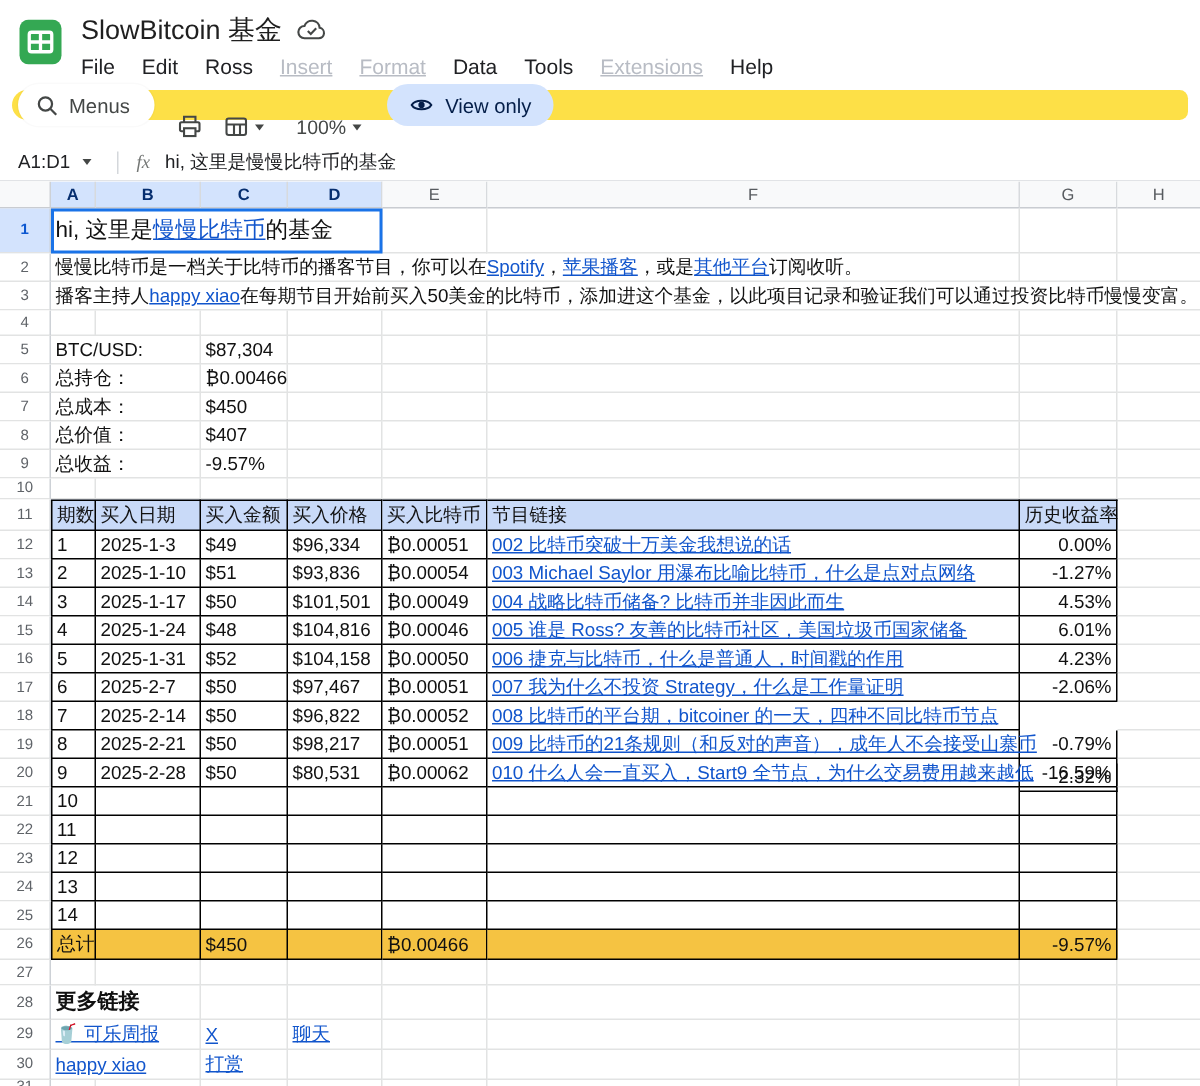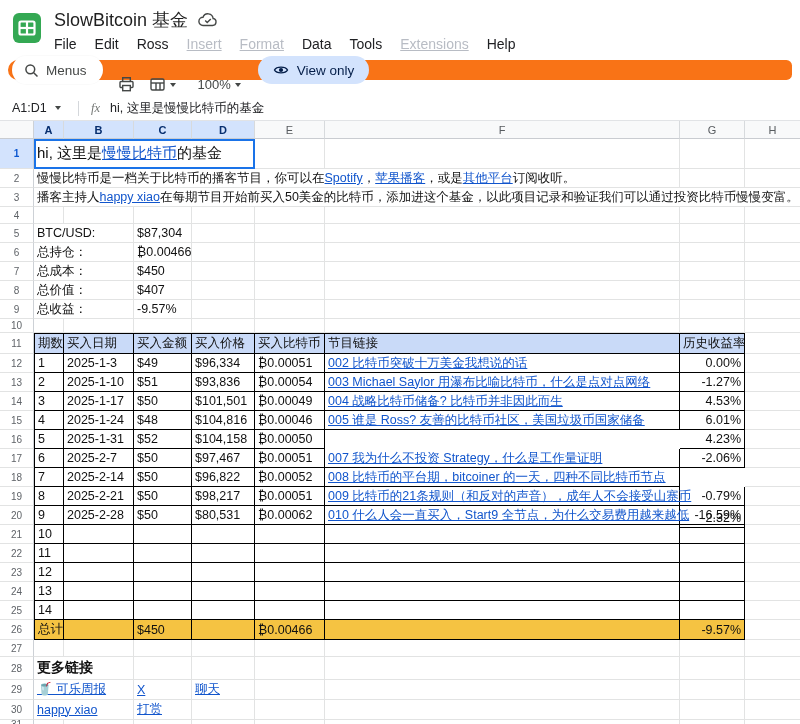--- a/index.html
+++ b/index.html
@@ -11,21 +11,21 @@
   .logo-wrap { width:32px; height:40px; display:flex; align-items:center; }
   .title-col { margin-left:10px; }
   .title-row { display:flex; align-items:center; gap:10px; height:24px; }
   .doc-title { font-size:18px; color:#1f1f1f; }
   .menubar { display:flex; align-items:center; height:24px; margin-left:-9px; }
   .menu-item { font-size:14px; color:#202124; padding:2px 9px; border-radius:6px; cursor:pointer; }
   .menu-item.dis { color:#b8bcc4;text-decoration:underline; }
 
   
   .toolbar { height:40px; padding:4px 8px 4px 8px; background:#fff; }
-  .toolbar-bar { height:20px; background:#f97316; border-radius:18px 10px 10px 18px;
+  .toolbar-bar { height:20px; background:#fde047; border-radius:18px 10px 10px 18px;
     display:flex; align-items:center; padding:0 4px 0 2px; }
   .menus-pill { height:28px; background:#fff; border-radius:14px; display:flex; align-items:center;
     gap:7px; padding:0 16px 0 12px; margin-left:2px; cursor:pointer; box-shadow:0 0 0 1px rgba(0,0,0,0.02); }
   .menus-pill span { font-size:13.5px; color:#444746; }
   .tb-btn { height:28px; display:flex; align-items:center; padding:0 7px; border-radius:6px; cursor:pointer;margin-top:29px; }
   .tb-btn .caret { margin-left:4px; }
   .caret { width:0; height:0; border-left:3.5px solid transparent; border-right:3.5px solid transparent;
     border-top:4px solid #444746; display:inline-block; }
   .zoom-label { font-size:13px; color:#444746; }
   .viewonly-pill { height:28px; background:#d3e3fd; border-radius:14px; display:flex; align-items:center;
@@ -348,20 +348,23 @@
         <div class="cell tb right" style="left: 680px; width: 65px;">6.01%</div>
         <div class="cell " style="left: 745px; width: 56px;"></div>
       </div>
       <div class="grid-row" style="height: 19px;">
         <div class="rowhdr">16</div>
         <div class="cell tb tbl" style="left: 34px; width: 30px;">5</div>
         <div class="cell tb" style="left: 64px; width: 70px;">2025-1-31</div>
         <div class="cell tb" style="left: 134px; width: 58px;">$52</div>
         <div class="cell tb" style="left: 192px; width: 63px;">$104,158</div>
         <div class="cell tb" style="left: 255px; width: 70px; text-align: center;">₿0.00050</div>
+        <div class="cell tb" style="left: 325px; width: 355px;">
+          <span class="lk">006 捷克与比特币，什么是普通人，时间戳的作用</span>
+        </div>
         <div class="cell tb right" style="left: 680px; width: 65px;">4.23%</div>
         <div class="cell " style="left: 745px; width: 56px;"></div>
       </div>
       <div class="grid-row" style="height: 19px;">
         <div class="rowhdr">17</div>
         <div class="cell tb tbl" style="left: 34px; width: 30px;">6</div>
         <div class="cell tb" style="left: 64px; width: 70px;">2025-2-7</div>
         <div class="cell tb" style="left: 134px; width: 58px;">$50</div>
         <div class="cell tb" style="left: 192px; width: 63px;">$97,467</div>
         <div class="cell tb" style="left: 255px; width: 70px;">₿0.00051</div>

